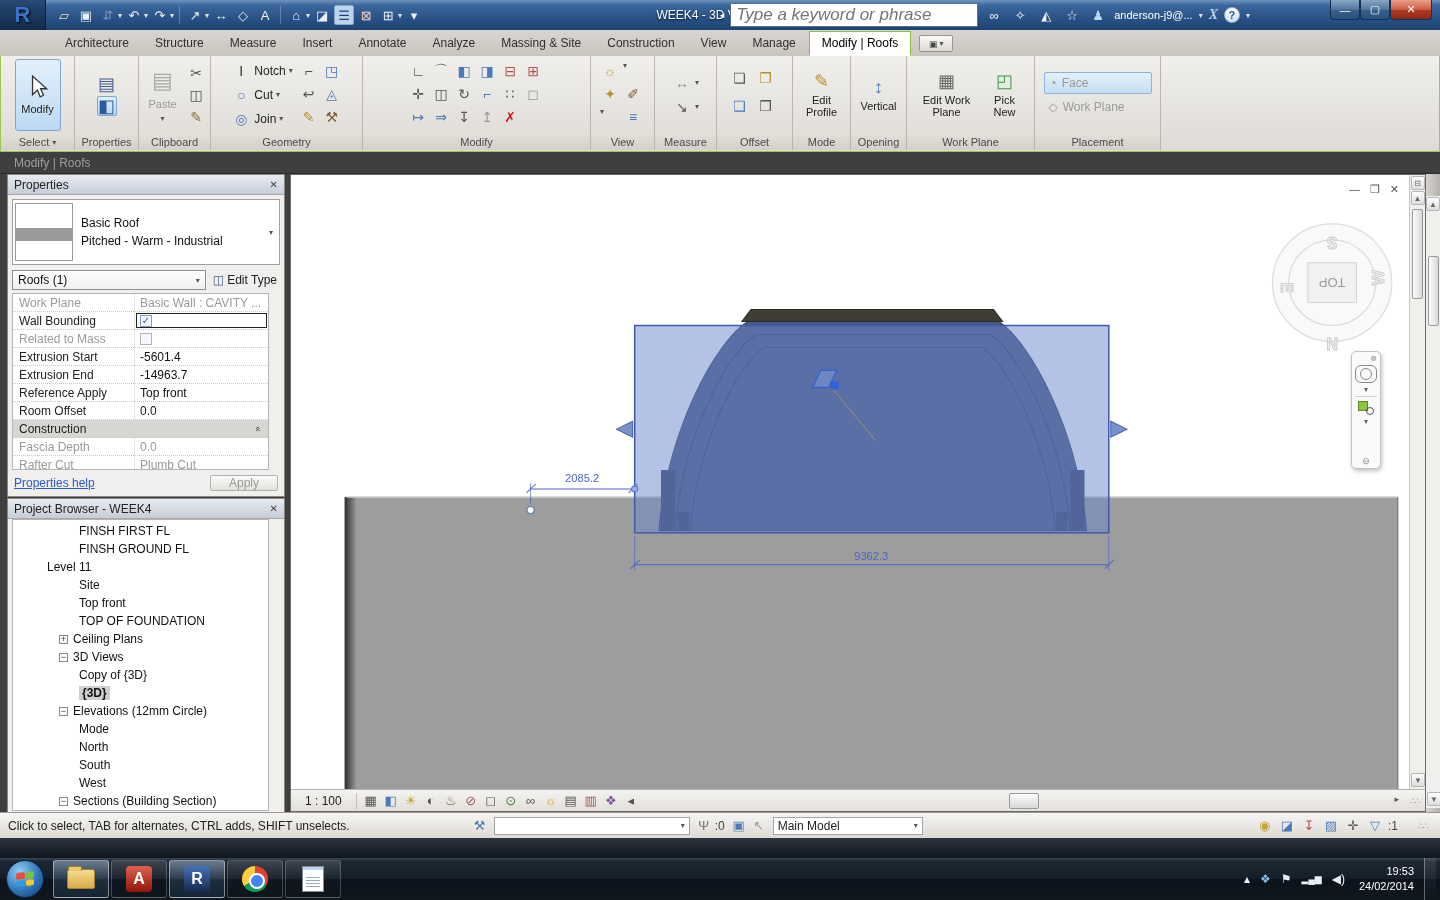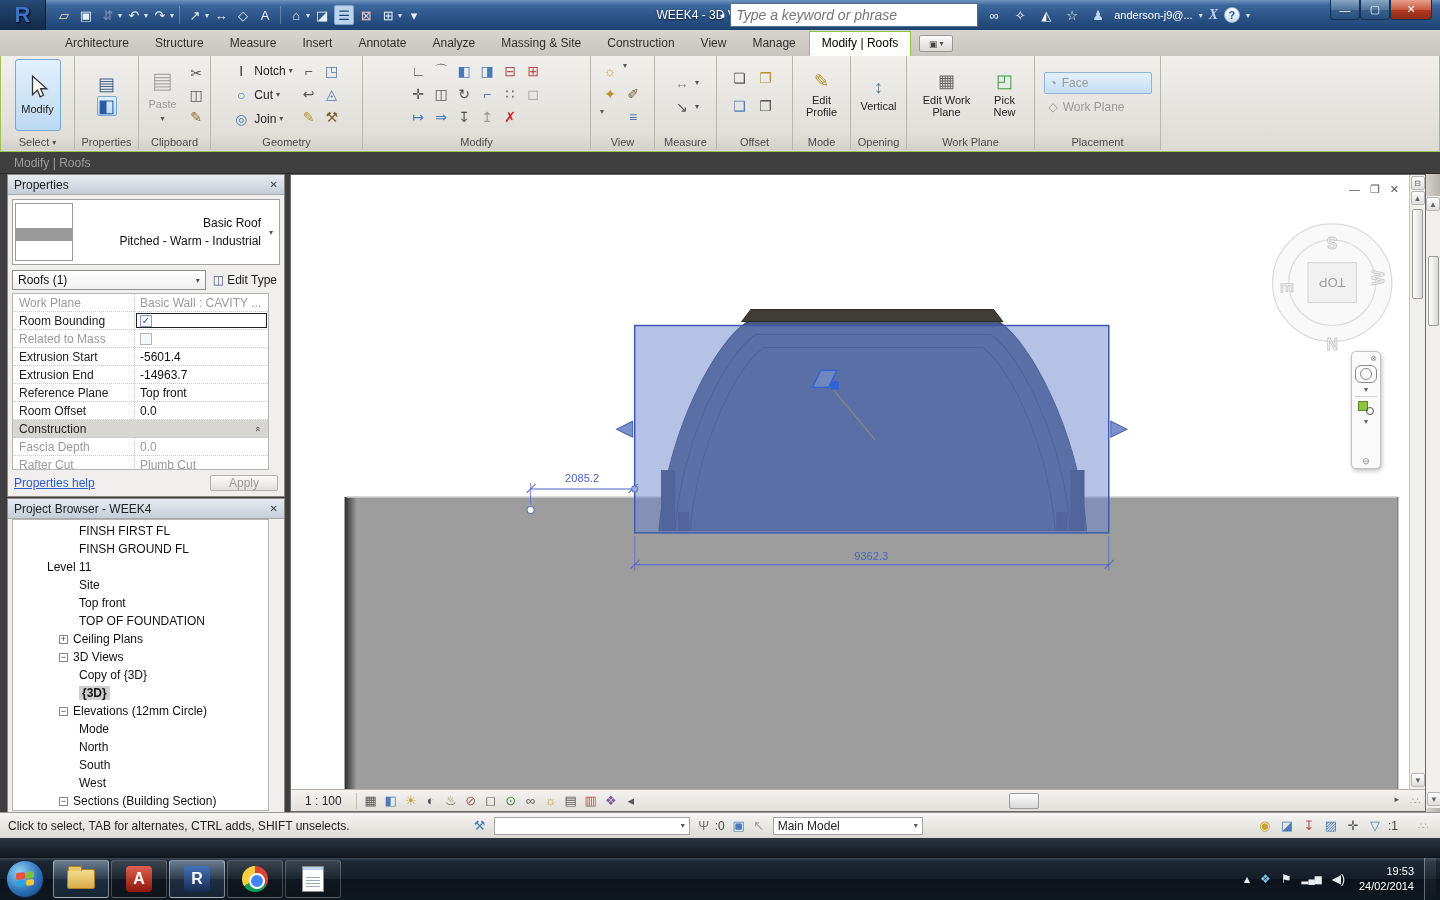--- a/index.html
+++ b/index.html
@@ -21,21 +21,21 @@
   .qicon.disabled { opacity:.4; }
   .qcaret { font-size:8px; color:#dce6f2; margin-left:-2px; }
   .qsep { width:1px; height:18px; background:rgba(255,255,255,.25); margin:0 3px; }
   .wintitle { position:absolute; left:0; right:0; top:0; height:30px; display:flex;
     align-items:center; justify-content:center; color:#fff; font-size:12px;
     text-shadow:0 1px 2px #00132b; pointer-events:none; }
   .infocenter { position:absolute; right:190px; top:3px; height:24px; display:flex;
     align-items:center; gap:6px; }
   .collapse-arr { color:#fff; font-size:9px; }
   .searchbox { width:248px; height:20px; background:#fff; border:1px solid #5b7globala; border:1px solid #55708f;
-    font-style:italic; color:#8a8a8a; font-size:14px; padding:11px 5px; }
+    font-style:italic; color:#8a8a8a; font-size:17px; padding:11px 5px; }
   .icbtn { width:20px; height:20px; display:inline-flex; align-items:center; justify-content:center;
     font-size:13px; color:#f0f4f9; }
   .userlbl { color:#fff; font-size:11px; }
   .helpbtn { width:16px; height:16px; border-radius:50%; background:linear-gradient(#fff,#cfe0f2);
     color:#1d5aa8; font-weight:bold; font-size:11px; display:inline-flex; align-items:center; justify-content:center;
     border:1px solid #9ab4d0; }
   .xchg { color:#bcd3ec; font-weight:bold; font-style:italic; font-size:14px; font-family:"Liberation Serif",serif; }
   .winbtns { position:absolute; right:8px; top:0; display:flex; }
   .wbtn { width:30px; height:20px; display:flex; align-items:center; justify-content:center;
     color:#fff; font-size:11px; border:1px solid #16304f; border-top:none;
@@ -92,21 +92,21 @@
   .palette { background:#f0efed; border:1px solid #8a8783; display:flex; flex-direction:column; }
   .palette.props { height:323px; }
   .palette.browser { flex:1; margin-top:1px; }
   .palhead { height:20px; background:linear-gradient(#e8ecf2,#c6cdd8); border-bottom:1px solid #a8a8a8;
     display:flex; align-items:center; padding:0 6px; font-size:12px; color:#222; }
   .palhead .x { margin-left:auto; font-size:10px; color:#444; }
   .typesel { margin:4px; border:1px solid #a0a0a0; background:#fff; height:66px; display:flex;
     align-items:center; gap:8px; padding:2px; }
   .thumb { width:58px; height:58px; border:1px solid #9a9a9a; background:#fff; position:relative; }
   .thumb::after { content:""; position:absolute; left:0; right:0; top:24px; height:13px; background:#9a9a9a; }
-  .typetext { flex:1; font-size:12px; color:#111; line-height:1.5;text-align:right; }
+  .typetext { flex:1; font-size:12px; color:#111; line-height:1.5; }
   .typesel .caret { margin-right:4px; }
   .selrow { display:flex; align-items:center; gap:4px; margin:1px 4px 3px; }
   .combo { flex:1; height:20px; border:1px solid #8f8f8f; background:linear-gradient(#fff,#f0f0f0);
     display:flex; align-items:center; padding:0 5px; font-size:12px; color:#111; }
   .combo .caret { margin-left:auto; }
   .edittype { display:flex; align-items:center; gap:3px; font-size:12px; color:#222; padding:0 3px; }
   .propgrid { flex:1; border-top:1px solid #b5b5b5; background:#fff; position:relative; overflow:hidden;
     margin:0 15px 0 4px; border:1px solid #b5b5b5; }
   .prow { display:flex; height:18px; border-bottom:1px dotted #c9c9c9; font-size:12px; align-items:center; }
   .prow .pl { width:122px; padding-left:6px; color:#222; border-right:1px dotted #c9c9c9; height:100%;
@@ -551,41 +551,41 @@
             <span style="color: rgb(70, 98, 140);">◫</span>
             <span>Edit Type</span>
           </div>
         </div>
         <div class="propgrid" id="prop-rows">
             <div class="prow muted">
               <span class="pl">Work Plane</span>
               <span class="pv">Basic Wall : CAVITY ...</span>
             </div>
             <div class="prow selected">
-              <span class="pl">Room Bounding</span>
+              <span class="pl">Wall Bounding</span>
               <span class="pv">
                 <span class="cb">✓</span>
               </span>
             </div>
             <div class="prow muted">
               <span class="pl">Related to Mass</span>
               <span class="pv">
                 <span class="cb off"></span>
               </span>
             </div>
             <div class="prow">
               <span class="pl">Extrusion Start</span>
               <span class="pv">-5601.4</span>
             </div>
             <div class="prow">
               <span class="pl">Extrusion End</span>
               <span class="pv">-14963.7</span>
             </div>
             <div class="prow">
-              <span class="pl">Reference Plane</span>
+              <span class="pl">Reference Apply</span>
               <span class="pv">Top front</span>
             </div>
             <div class="prow">
               <span class="pl">Room Offset</span>
               <span class="pv">0.0</span>
             </div>
             <div class="prow group">
               <span class="pl">Construction</span>
               <span class="chev" style="transform: rotate(90deg);">«</span>
             </div>

